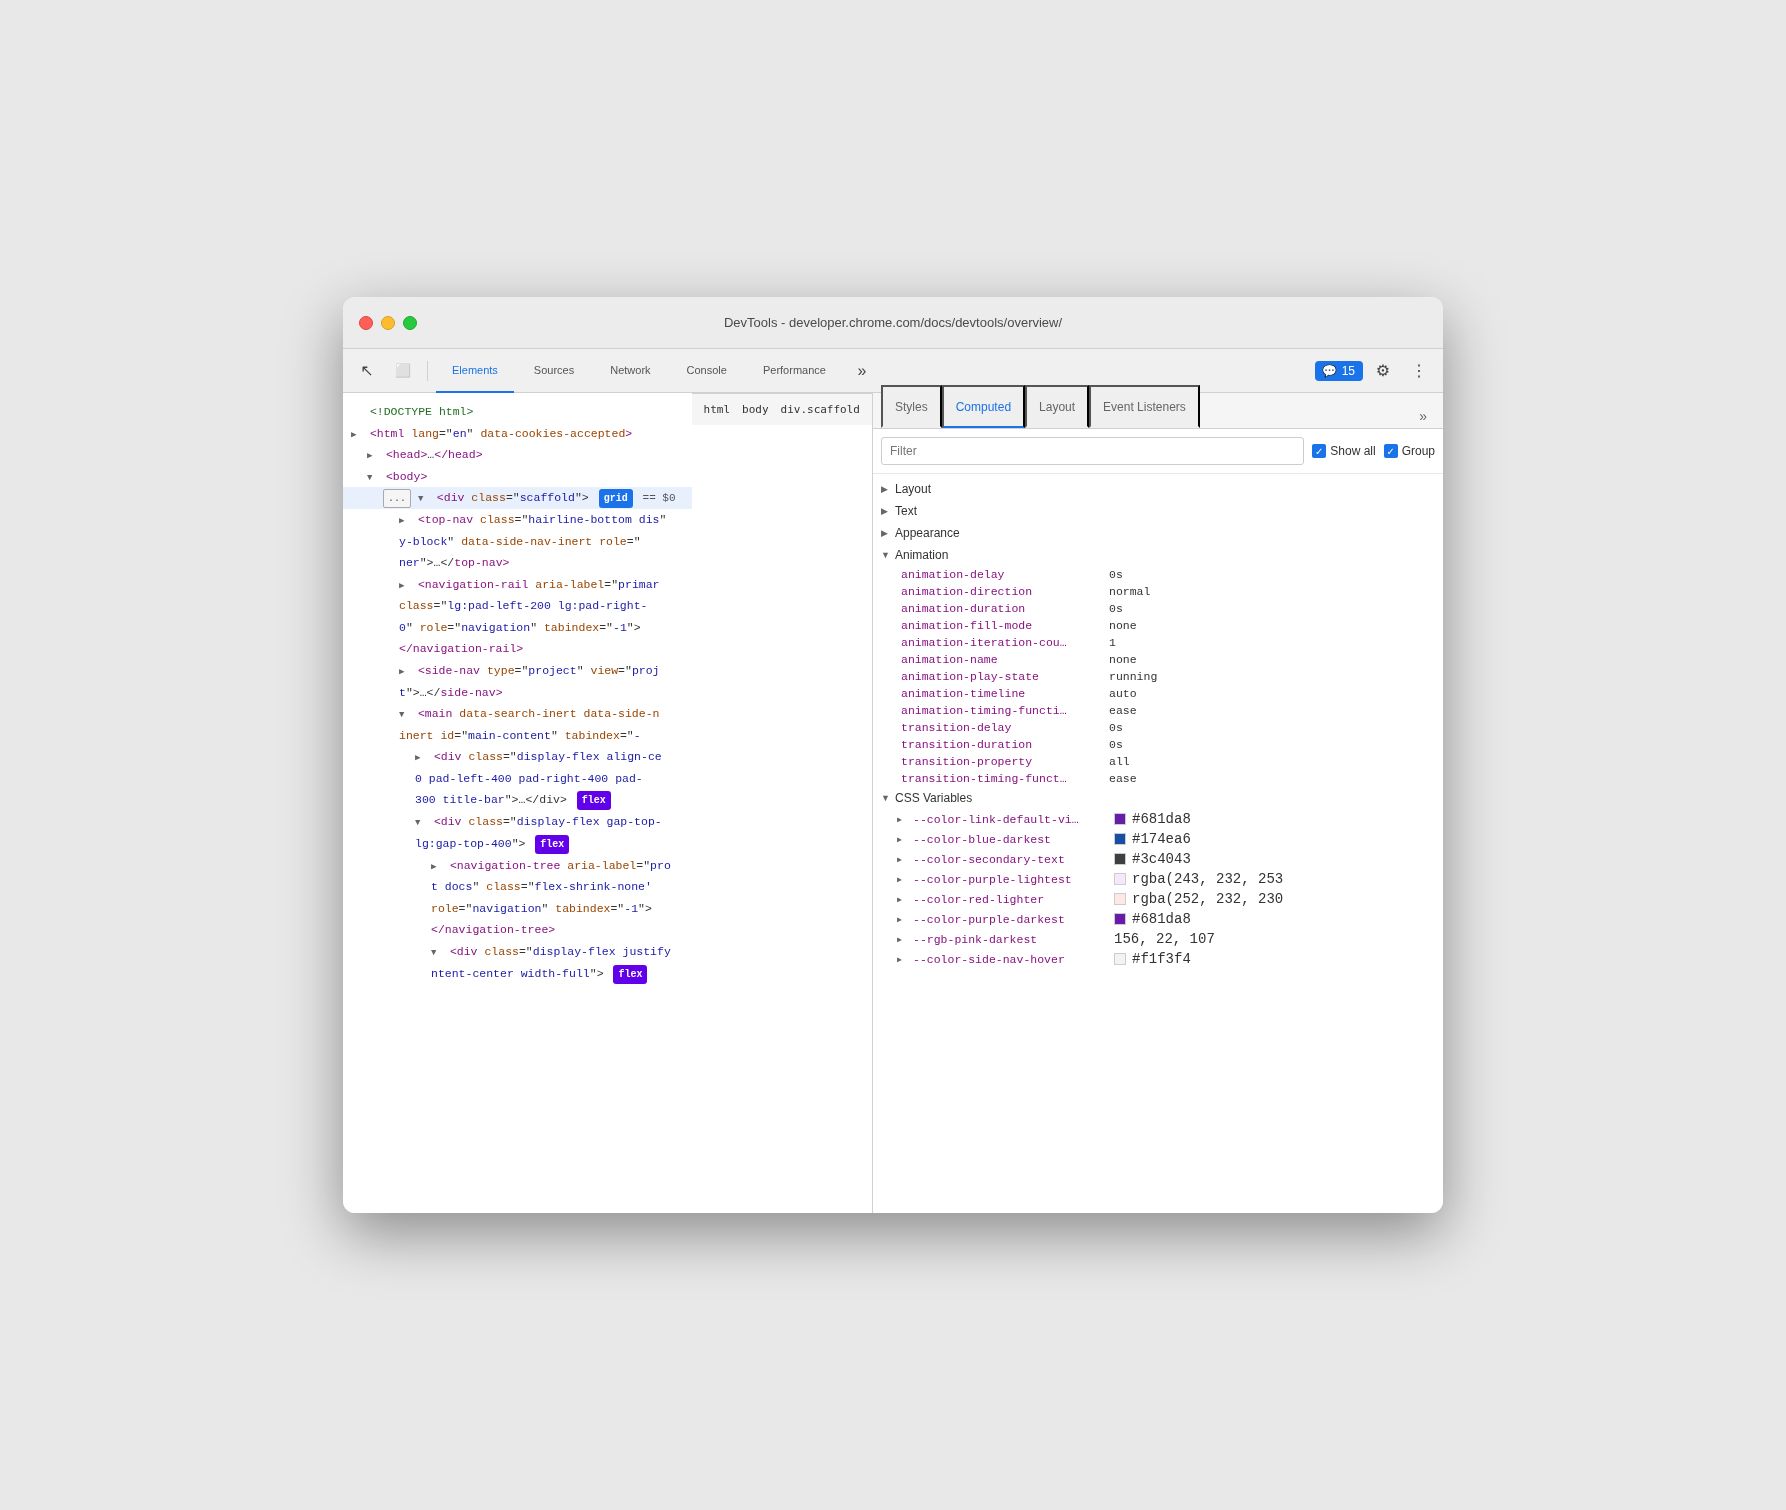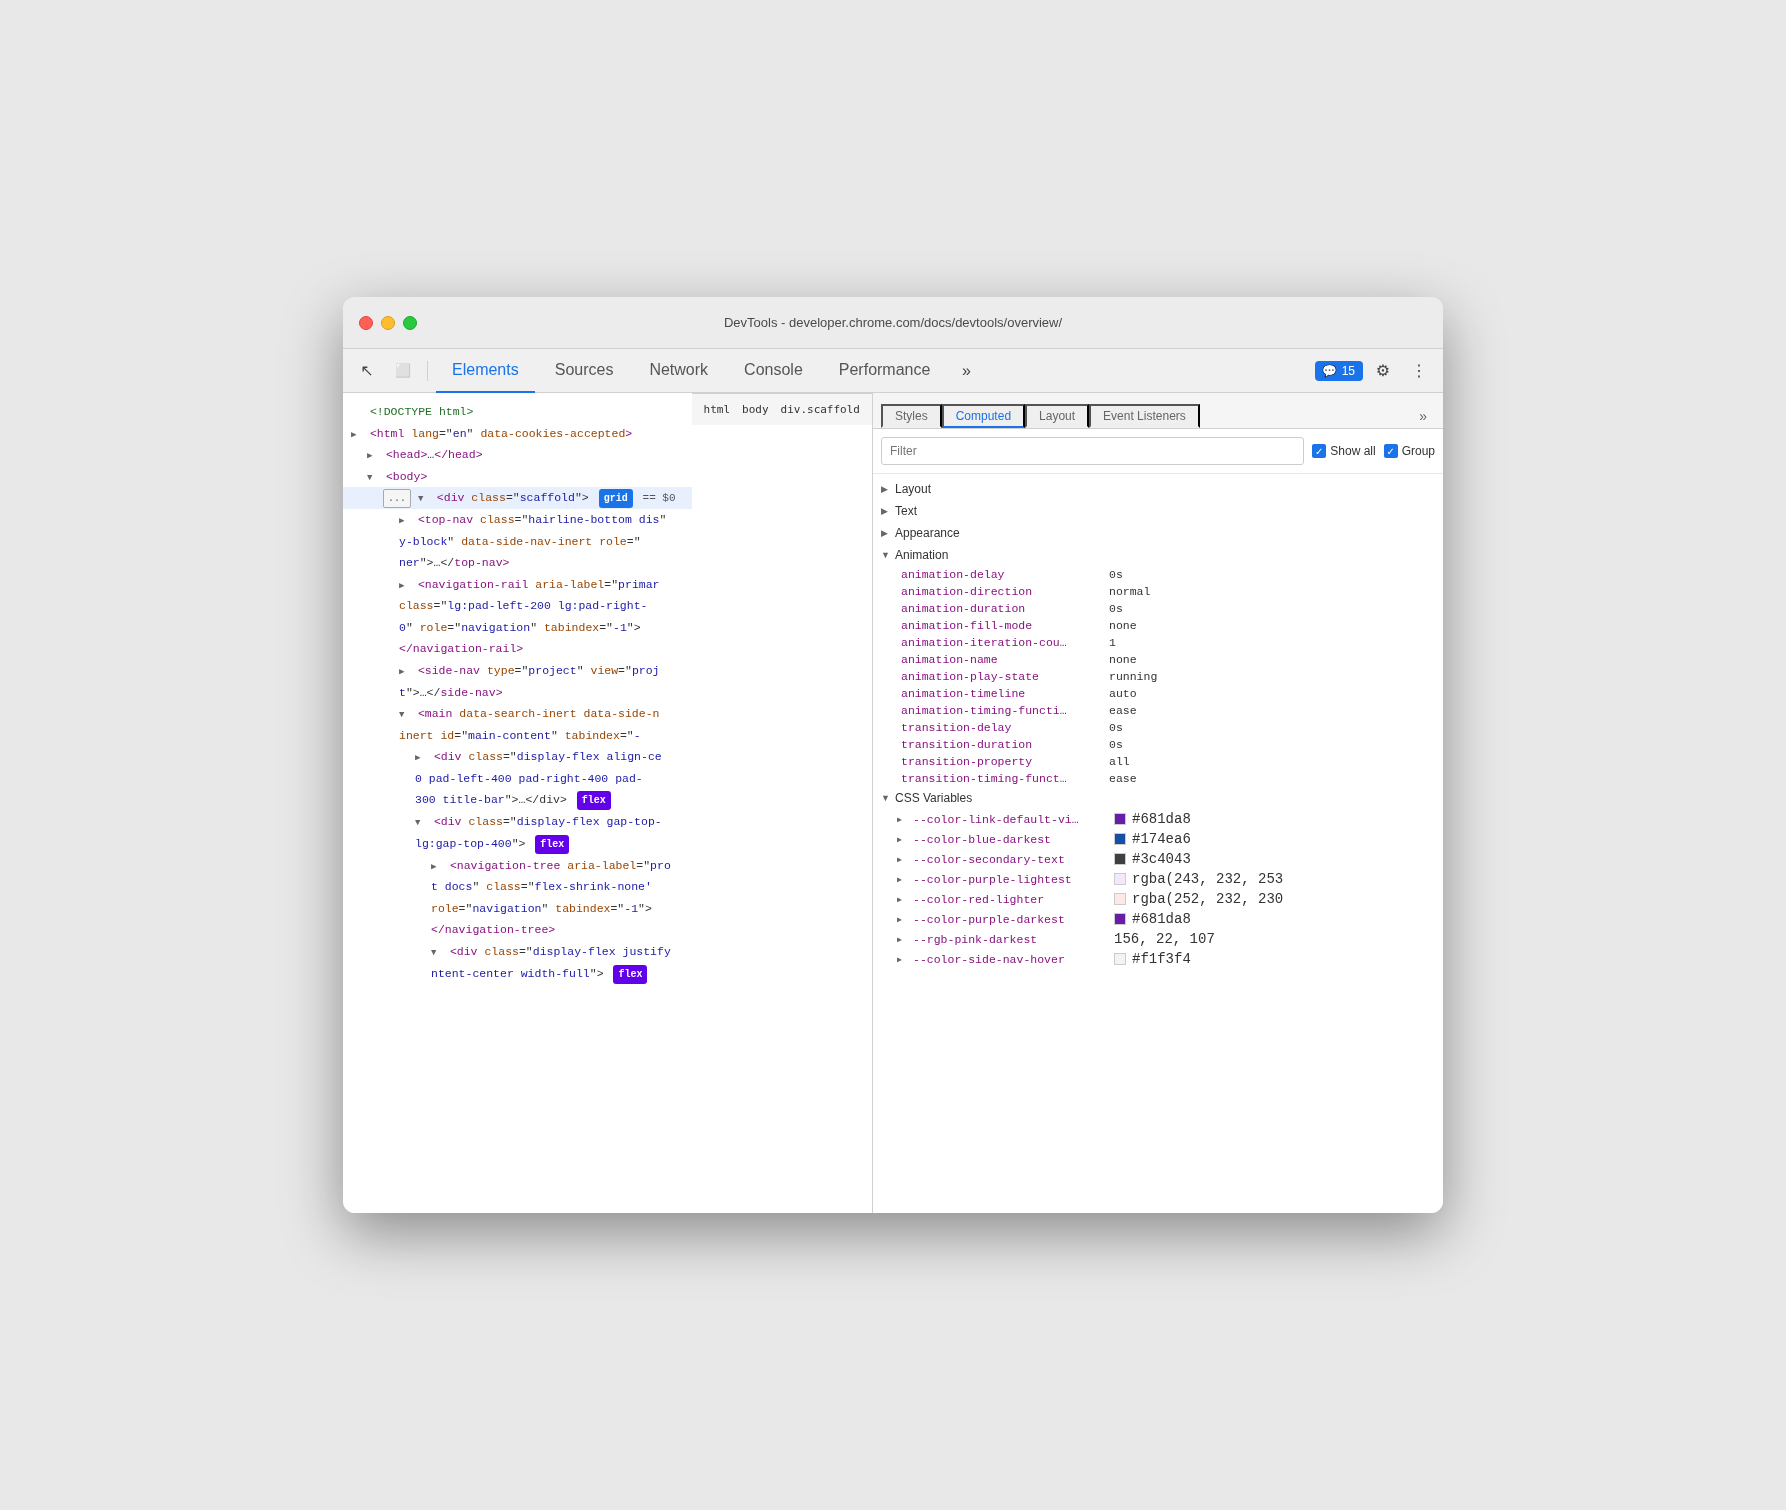--- a/index.html
+++ b/index.html
@@ -74,21 +74,21 @@
       font-size: 16px;
     }
     .toolbar-separator {
       width: 1px;
       height: 20px;
       background: #d0d0d0;
       margin: 0 4px;
     }
     .toolbar-tab {
       padding: 6px 16px;
-      font-size: 16px;
+      font-size: 11px;
       color: #555;
       cursor: pointer;
       border: none;
       background: none;
       border-bottom: 2px solid transparent;
       height: 44px;
       display: flex;
       align-items: center;
     }
     .toolbar-tab.active {
@@ -225,21 +225,21 @@
       align-items: flex-end;
       padding: 0 8px;
       background: #f5f5f5;
     }
     .style-tab {
       padding: 6px 12px;
       font-size: 12px;
       color: #666;
       cursor: pointer;
       border-bottom: 2px solid transparent;
-      height: 24px;
+      height: 43px;
       display: flex;
       align-items: center;
     }
     .style-tab.active {
       color: #1a73e8;
       border-bottom: 2px solid #1a73e8;
     }
     .styles-tab-more {
       margin-left: auto;
       padding: 4px 8px;

